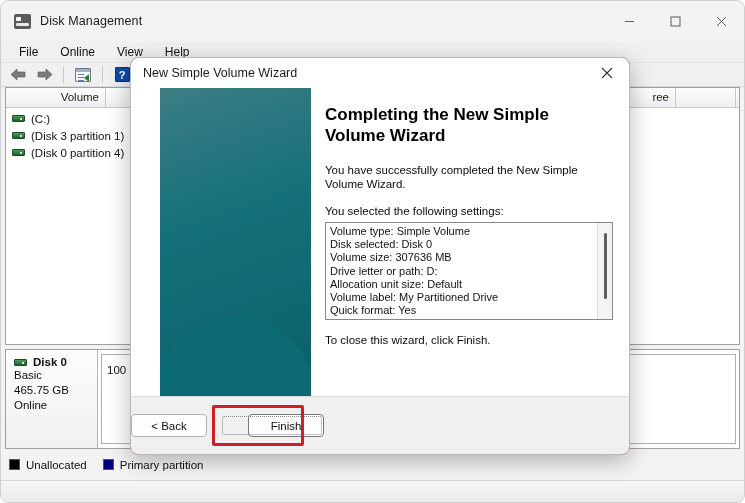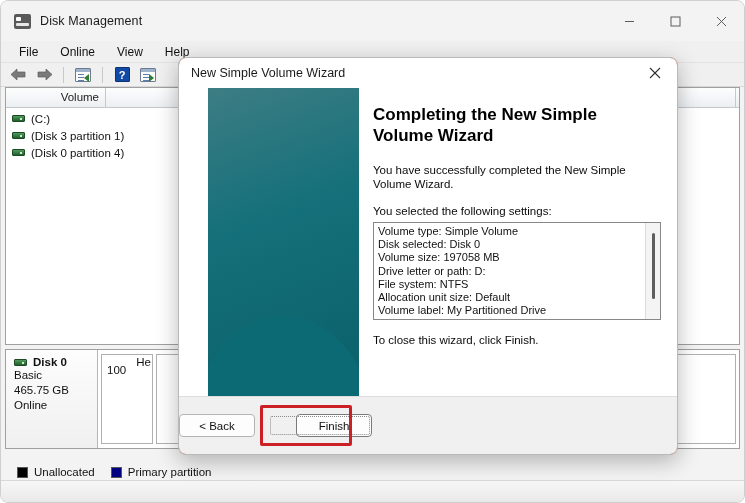--- a/index.html
+++ b/index.html
@@ -136,42 +136,41 @@
   .partstrip { flex:1; display:flex; padding:4px 3px; gap:3px; }
   .part {
     border:1px solid #b0b0b0; background:#fff;
     display:flex; overflow:hidden;
   }
   .part .capbar { height:11px; background:#000080; }
   .part .ptext { font-size:11.5px; color:#111; padding:8px 5px 0 5px; line-height:15px; white-space:nowrap; }
 
   
   .legend {
-    position:absolute; left:8px; bottom:24px; right:4px; height:19px;
-    display:flex; align-items:flex-end; padding-left:8px; gap:6px;
+    position:absolute; left:0; bottom:24px; right:4px; height:19px;
+    display:flex; align-items:flex-start; padding-left:8px; gap:6px;
     background:#f3f3f3;
   }
   .legend .sw { width:11px; height:11px; border:1px solid #555; }
   .legend .lbl { font-size:11.5px; color:#111; margin-right:10px; }
 
   .statusbar {
     position:absolute; left:0; bottom:0; width:100%; height:22px;
     background:linear-gradient(#f7f7f7,#e9e9e9);
     border-top:1px solid #d8d8d8;
   }
 
   
   #wizard {
     position:absolute; left:130px; top:57px; width:500px; height:398px;
     background:#c2410c;
     border:1px solid #b9b9b9;
     border-radius:8px;
     box-shadow:0 6px 22px rgba(0,0,0,.28);
     overflow:hidden;
-    margin-left:48px;
   }
   .dlg-title {
     height:30px; background:#ffffff; display:flex; align-items:center;
     position:relative; padding-left:12px;
     border-bottom:1px solid #ffffff;
   }
   .dlg-title .t { font-size:12.5px; color:#1b1b1b; }
   .dlg-close {
     position:absolute; right:0; top:0; width:44px; height:30px;
     display:flex; align-items:center; justify-content:center; color:#333;
@@ -375,23 +374,22 @@
     <div class="banner"></div>
     <div class="dlg-main">
       <div class="dlg-h1">Completing the New Simple Volume Wizard</div>
       <div class="dlg-p">You have successfully completed the New Simple Volume Wizard.</div>
       <div class="dlg-p2">You selected the following settings:</div>
 
       <div class="settingsbox">
         <div class="items">
           <div class="it">Volume type: Simple Volume</div>
           <div class="it">Disk selected: Disk 0</div>
-          <div class="it">Volume size: 197058 MB</div>
+          <div class="it">Volume size: 307636 MB</div>
           <div class="it">Drive letter or path: D:</div>
-          <div class="it">File system: NTFS</div>
           <div class="it">Allocation unit size: Default</div>
           <div class="it">Volume label: My Partitioned Drive</div>
           <div class="it">Quick format: Yes</div>
         </div>
         <div class="sbar">
           <div class="sthumb"></div>
         </div>
       </div>
 
       <div class="dlg-close-note">To close this wizard, click Finish.</div>

